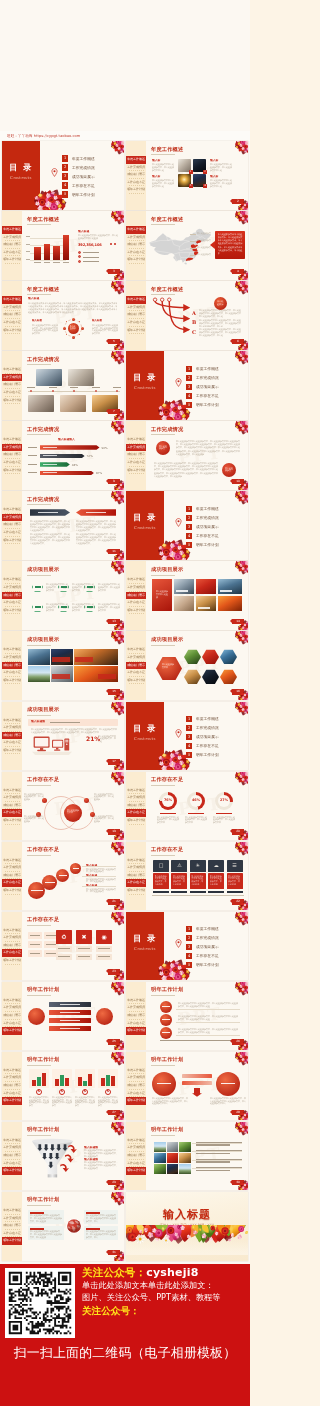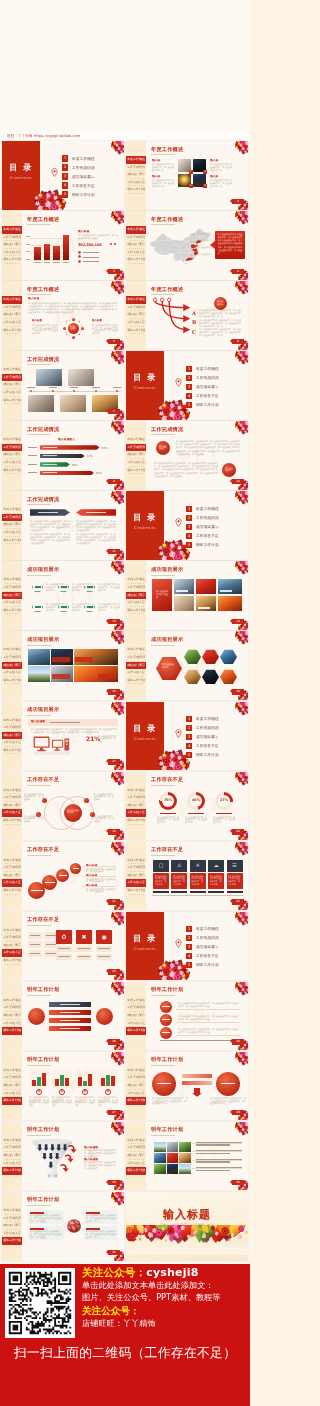--- a/index.html
+++ b/index.html
@@ -1603,17 +1603,16 @@
 <div class="footer">
   <i class="qr"><svg viewBox="-2 -2 37 37" width="70" height="70">
           <rect x="-2" y="-2" width="37" height="37" fill="#fff"></rect>
           <path d="M0 0h7v1h-7zM9 0h1v1h-1zM11 0h1v1h-1zM13 0h1v1h-1zM15 0h2v1h-2zM19 0h1v1h-1zM22 0h1v1h-1zM26 0h7v1h-7zM0 1h1v1h-1zM6 1h1v1h-1zM11 1h1v1h-1zM13 1h1v1h-1zM16 1h7v1h-7zM26 1h1v1h-1zM32 1h1v1h-1zM0 2h1v1h-1zM2 2h3v1h-3zM6 2h1v1h-1zM9 2h6v1h-6zM16 2h4v1h-4zM22 2h1v1h-1zM26 2h1v1h-1zM28 2h3v1h-3zM32 2h1v1h-1zM0 3h1v1h-1zM2 3h3v1h-3zM6 3h1v1h-1zM9 3h2v1h-2zM13 3h1v1h-1zM15 3h2v1h-2zM19 3h3v1h-3zM24 3h1v1h-1zM26 3h1v1h-1zM28 3h3v1h-3zM32 3h1v1h-1zM0 4h1v1h-1zM2 4h3v1h-3zM6 4h1v1h-1zM9 4h1v1h-1zM12 4h2v1h-2zM15 4h1v1h-1zM17 4h2v1h-2zM20 4h2v1h-2zM23 4h2v1h-2zM26 4h1v1h-1zM28 4h3v1h-3zM32 4h1v1h-1zM0 5h1v1h-1zM6 5h1v1h-1zM9 5h1v1h-1zM11 5h1v1h-1zM13 5h4v1h-4zM18 5h5v1h-5zM24 5h1v1h-1zM26 5h1v1h-1zM32 5h1v1h-1zM0 6h7v1h-7zM8 6h1v1h-1zM10 6h1v1h-1zM12 6h1v1h-1zM14 6h1v1h-1zM16 6h1v1h-1zM18 6h1v1h-1zM20 6h1v1h-1zM22 6h1v1h-1zM24 6h1v1h-1zM26 6h7v1h-7zM9 7h1v1h-1zM18 7h3v1h-3zM24 7h1v1h-1zM6 8h1v1h-1zM10 8h1v1h-1zM13 8h3v1h-3zM23 8h2v1h-2zM0 9h2v1h-2zM5 9h1v1h-1zM7 9h4v1h-4zM15 9h1v1h-1zM17 9h2v1h-2zM21 9h2v1h-2zM24 9h1v1h-1zM26 9h1v1h-1zM30 9h1v1h-1zM32 9h1v1h-1zM0 10h1v1h-1zM3 10h4v1h-4zM9 10h1v1h-1zM11 10h1v1h-1zM15 10h1v1h-1zM17 10h1v1h-1zM19 10h1v1h-1zM22 10h3v1h-3zM26 10h4v1h-4zM31 10h1v1h-1zM0 11h3v1h-3zM5 11h1v1h-1zM7 11h1v1h-1zM9 11h1v1h-1zM11 11h2v1h-2zM15 11h6v1h-6zM22 11h1v1h-1zM29 11h2v1h-2zM32 11h1v1h-1zM1 12h1v1h-1zM3 12h1v1h-1zM5 12h5v1h-5zM12 12h1v1h-1zM14 12h2v1h-2zM17 12h1v1h-1zM20 12h1v1h-1zM25 12h3v1h-3zM0 13h3v1h-3zM8 13h1v1h-1zM10 13h1v1h-1zM21 13h1v1h-1zM24 13h2v1h-2zM27 13h2v1h-2zM31 13h1v1h-1zM0 14h2v1h-2zM5 14h5v1h-5zM11 14h1v1h-1zM24 14h1v1h-1zM27 14h2v1h-2zM30 14h3v1h-3zM0 15h4v1h-4zM7 15h1v1h-1zM9 15h1v1h-1zM11 15h1v1h-1zM20 15h3v1h-3zM24 15h3v1h-3zM30 15h2v1h-2zM6 16h1v1h-1zM20 16h11v1h-11zM0 17h2v1h-2zM3 17h3v1h-3zM7 17h3v1h-3zM11 17h1v1h-1zM22 17h1v1h-1zM2 18h1v1h-1zM5 18h2v1h-2zM24 18h6v1h-6zM31 18h1v1h-1zM1 19h1v1h-1zM3 19h1v1h-1zM7 19h1v1h-1zM10 19h3v1h-3zM20 19h1v1h-1zM22 19h2v1h-2zM25 19h4v1h-4zM30 19h2v1h-2zM0 20h1v1h-1zM3 20h2v1h-2zM6 20h4v1h-4zM11 20h1v1h-1zM20 20h1v1h-1zM22 20h2v1h-2zM26 20h1v1h-1zM30 20h1v1h-1zM32 20h1v1h-1zM0 21h1v1h-1zM2 21h4v1h-4zM7 21h1v1h-1zM9 21h1v1h-1zM12 21h3v1h-3zM16 21h1v1h-1zM19 21h2v1h-2zM22 21h1v1h-1zM30 21h1v1h-1zM0 22h2v1h-2zM5 22h3v1h-3zM13 22h1v1h-1zM15 22h1v1h-1zM18 22h2v1h-2zM24 22h1v1h-1zM26 22h1v1h-1zM29 22h1v1h-1zM31 22h2v1h-2zM0 23h1v1h-1zM3 23h1v1h-1zM9 23h3v1h-3zM14 23h1v1h-1zM18 23h1v1h-1zM20 23h1v1h-1zM22 23h1v1h-1zM25 23h2v1h-2zM30 23h3v1h-3zM0 24h1v1h-1zM3 24h4v1h-4zM8 24h1v1h-1zM12 24h3v1h-3zM16 24h1v1h-1zM18 24h2v1h-2zM23 24h7v1h-7zM31 24h2v1h-2zM9 25h1v1h-1zM18 25h5v1h-5zM24 25h1v1h-1zM28 25h2v1h-2zM31 25h1v1h-1zM0 26h7v1h-7zM11 26h2v1h-2zM15 26h1v1h-1zM17 26h1v1h-1zM19 26h1v1h-1zM21 26h1v1h-1zM24 26h1v1h-1zM26 26h1v1h-1zM28 26h4v1h-4zM0 27h1v1h-1zM6 27h1v1h-1zM10 27h1v1h-1zM12 27h1v1h-1zM14 27h5v1h-5zM24 27h1v1h-1zM28 27h1v1h-1zM0 28h1v1h-1zM2 28h3v1h-3zM6 28h1v1h-1zM12 28h7v1h-7zM21 28h1v1h-1zM24 28h7v1h-7zM0 29h1v1h-1zM2 29h3v1h-3zM6 29h1v1h-1zM9 29h1v1h-1zM12 29h4v1h-4zM23 29h1v1h-1zM27 29h2v1h-2zM30 29h1v1h-1zM32 29h1v1h-1zM0 30h1v1h-1zM2 30h3v1h-3zM6 30h1v1h-1zM9 30h2v1h-2zM12 30h1v1h-1zM16 30h1v1h-1zM18 30h6v1h-6zM0 31h1v1h-1zM6 31h1v1h-1zM11 31h3v1h-3zM15 31h2v1h-2zM20 31h3v1h-3zM24 31h3v1h-3zM31 31h1v1h-1zM0 32h7v1h-7zM11 32h5v1h-5zM19 32h1v1h-1zM21 32h1v1h-1zM23 32h1v1h-1zM25 32h1v1h-1zM27 32h1v1h-1zM29 32h2v1h-2zM32 32h1v1h-1z" fill="#111"></path>
         </svg></i>
   <div class="f-txt">
     <div class="f-h"><span>关注公众号：</span><b>cysheji8</b></div>
     <div class="f-l">单击此处添加文本单击此处添加文：</div>
     <div class="f-l">图片、关注公众号、PPT素材、教程等</div>
     <div class="f-sh">关注公众号：</div>
-    <div class="f-sl">店铺旺旺：丫丫精饰</div>
   </div>
-  <div class="f-scan">扫一扫上面的二维码（工作存在不足）</div>
+  <div class="f-scan">扫一扫上面的二维码（电子相册模板）</div>
 </div>
 </div>
 
 </body></html>

